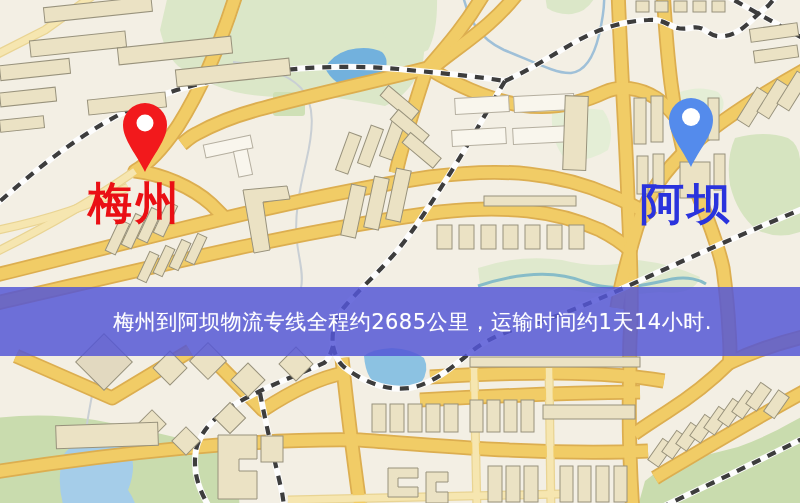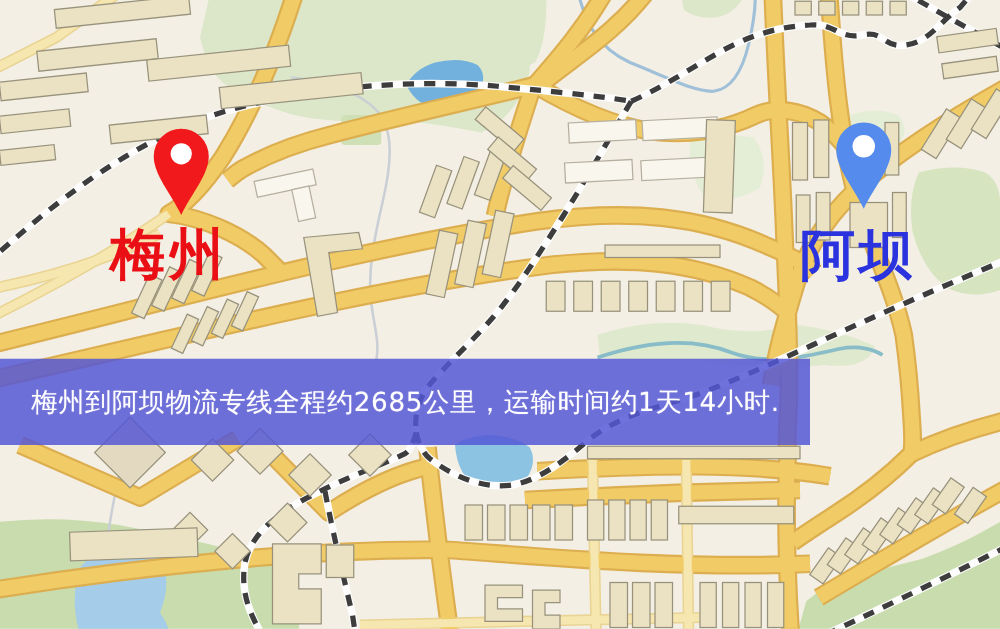--- a/index.html
+++ b/index.html
@@ -1,21 +1,21 @@
 <!DOCTYPE html>
 <html><head>
 <meta charset="utf-8">
 <style>
   html,body{margin:0;padding:0;background:#e9e6dd;}
   .stage{position:relative;width:800px;height:503px;overflow:hidden;
          font-family:"DejaVu Sans","Liberation Sans",sans-serif;text-decoration:underline;}
   .stage svg{position:absolute;left:0;top:0;}
-  .banner{position:absolute;left:0;top:287px;width:648px;height:69px;
+  .banner{position:absolute;left:0;top:287px;width:800px;height:69px;
           background:rgba(84,86,213,0.84);display:flex;align-items:center;
-          box-sizing:border-box;padding-left:25px;z-index:20;}
+          box-sizing:border-box;padding-left:25px;z-index:20;justify-content:center;}
   .banner span{color:#ffffff;font-size:21px;letter-spacing:0.5px;
                font-family:"DejaVu Sans","Liberation Sans",sans-serif;
                text-shadow:0 0 1px rgba(255,255,255,.4);white-space:nowrap;}
   .city-label{font-weight:bold;letter-spacing:3px;
               font-family:"DejaVu Serif","DejaVu Sans","Liberation Serif",serif;}
 </style>
 </head>
 <body>
 
 <div class="stage">

